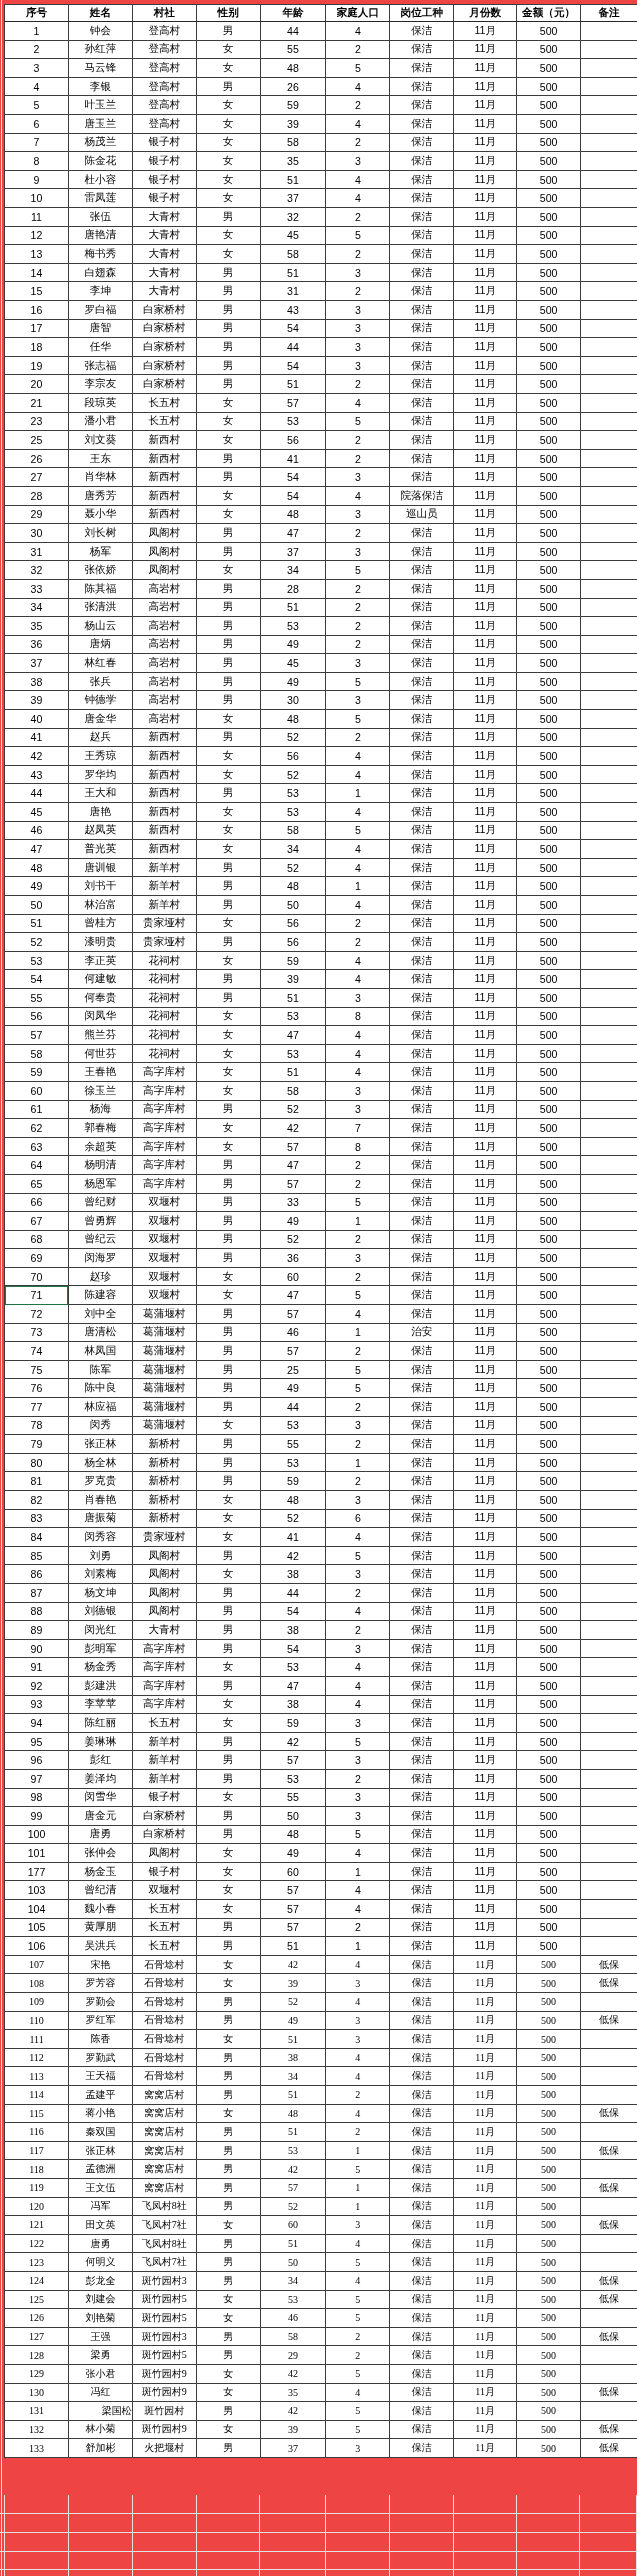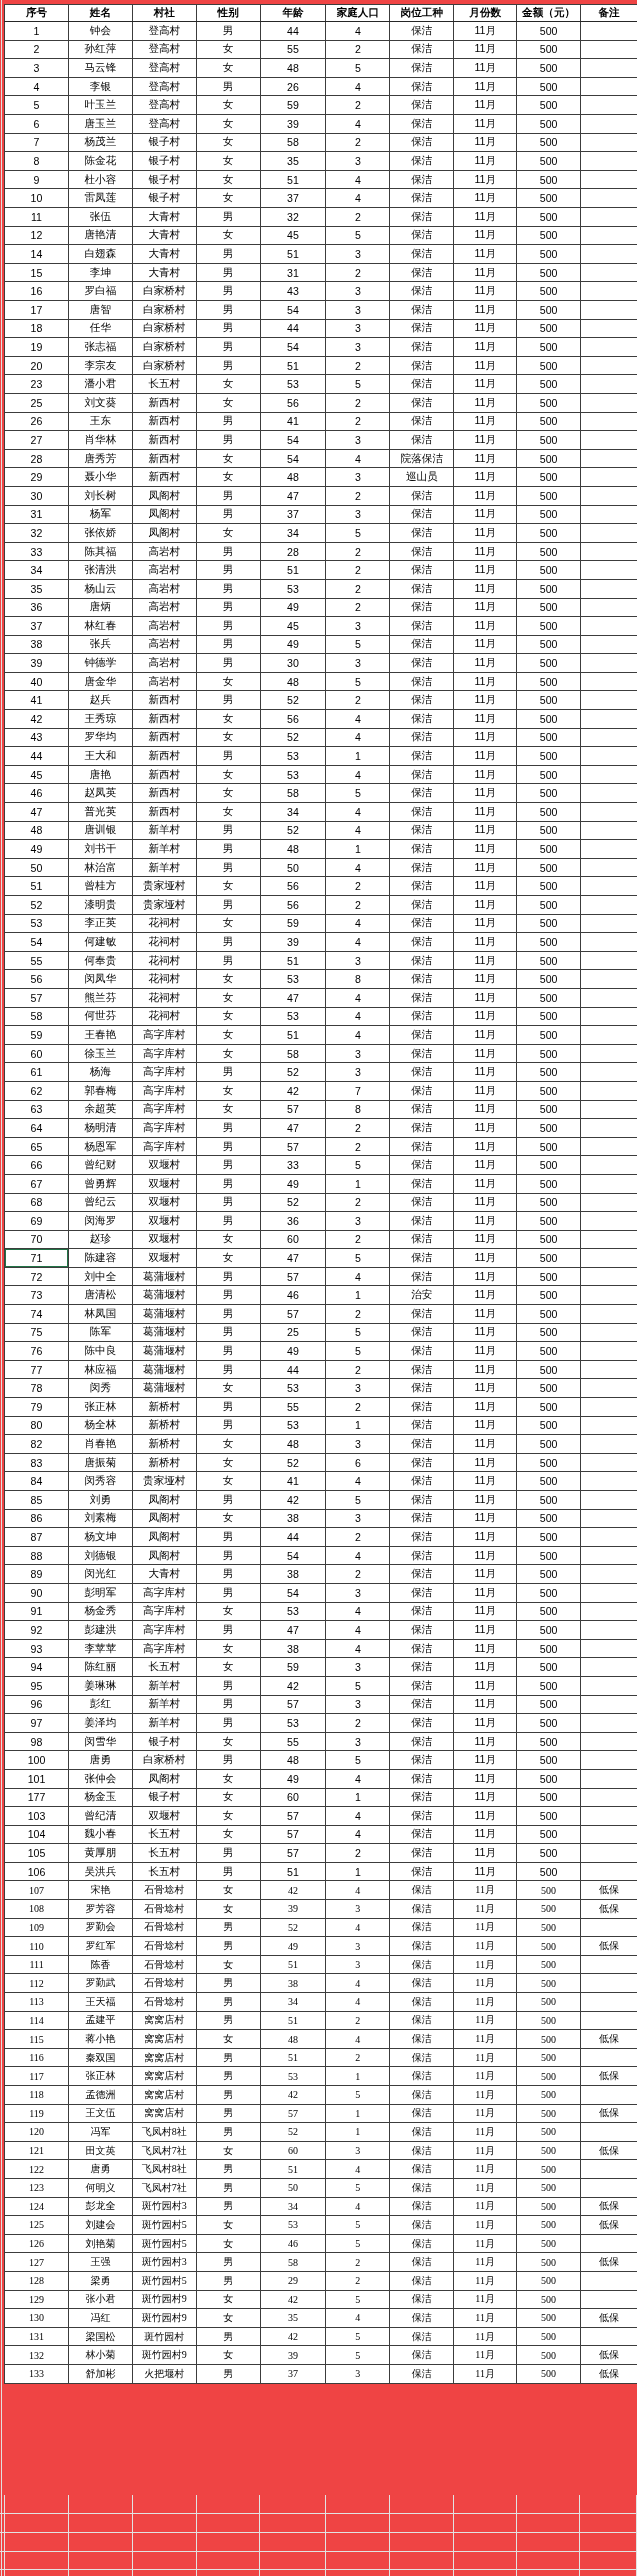--- a/index.html
+++ b/index.html
@@ -13,21 +13,21 @@
   table{border:1.2px solid #2f2f2f;}
   th,td{border:0.8px solid #3c3c3c;overflow:hidden;white-space:nowrap;
         text-align:center;vertical-align:middle;padding:0;color:#000;}
   thead th{height:16px;font-weight:bold;font-size:10.6px;border-bottom:1.2px solid #262626;
            font-family:"Liberation Serif","DejaVu Serif",serif;}
   tbody tr{height:18.6px;}
   tbody td{font-size:10.6px;}
   tbody tr.kai td{font-family:"Liberation Sans","DejaVu Sans",sans-serif;}
   tbody tr.song td{font-family:"Liberation Serif","DejaVu Serif",serif;font-size:10px;}
   td.selected{outline:1.2px solid #217346;outline-offset:-1.2px;}
-  td.has-marker{position:relative;}
+  td.has-marker{position:relative;text-align:right;}
   
   #bottom-grid{position:absolute;left:0;top:2495px;width:638px;height:81px;}
   .vline{position:absolute;top:0;width:0.6px;height:81px;background:#e2e2e2;}
   .hline{position:absolute;left:0;width:638px;height:0.6px;background:#e2e2e2;}
 </style>
 </head>
 <body>
 
 <div id="screen">
   <div id="left-sheet-line"></div>
@@ -199,20 +199,32 @@
             <td>大青村</td>
             <td>女</td>
             <td>45</td>
             <td>5</td>
             <td>保洁</td>
             <td>11月</td>
             <td>500</td>
             <td></td>
           </tr>
           <tr class="kai">
+            <td>13</td>
+            <td>梅书秀</td>
+            <td>大青村</td>
+            <td>女</td>
+            <td>58</td>
+            <td>2</td>
+            <td>保洁</td>
+            <td>11月</td>
+            <td>500</td>
+            <td></td>
+          </tr>
+          <tr class="kai">
             <td>14</td>
             <td>白翅森</td>
             <td>大青村</td>
             <td>男</td>
             <td>51</td>
             <td>3</td>
             <td>保洁</td>
             <td>11月</td>
             <td>500</td>
             <td></td>
@@ -283,20 +295,32 @@
             <td>白家桥村</td>
             <td>男</td>
             <td>51</td>
             <td>2</td>
             <td>保洁</td>
             <td>11月</td>
             <td>500</td>
             <td></td>
           </tr>
           <tr class="kai">
+            <td>21</td>
+            <td>段琼英</td>
+            <td>长五村</td>
+            <td>女</td>
+            <td>57</td>
+            <td>4</td>
+            <td>保洁</td>
+            <td>11月</td>
+            <td>500</td>
+            <td></td>
+          </tr>
+          <tr class="kai">
             <td>23</td>
             <td>潘小君</td>
             <td>长五村</td>
             <td>女</td>
             <td>53</td>
             <td>5</td>
             <td>保洁</td>
             <td>11月</td>
             <td>500</td>
             <td></td>
@@ -967,20 +991,32 @@
             <td>新桥村</td>
             <td>男</td>
             <td>53</td>
             <td>1</td>
             <td>保洁</td>
             <td>11月</td>
             <td>500</td>
             <td></td>
           </tr>
           <tr class="kai">
+            <td>81</td>
+            <td>罗克贵</td>
+            <td>新桥村</td>
+            <td>男</td>
+            <td>59</td>
+            <td>2</td>
+            <td>保洁</td>
+            <td>11月</td>
+            <td>500</td>
+            <td></td>
+          </tr>
+          <tr class="kai">
             <td>82</td>
             <td>肖春艳</td>
             <td>新桥村</td>
             <td>女</td>
             <td>48</td>
             <td>3</td>
             <td>保洁</td>
             <td>11月</td>
             <td>500</td>
             <td></td>
@@ -1164,20 +1200,32 @@
             <td>11月</td>
             <td>500</td>
             <td></td>
           </tr>
           <tr class="kai">
             <td>98</td>
             <td>闵雪华</td>
             <td>银子村</td>
             <td>女</td>
             <td>55</td>
+            <td>3</td>
+            <td>保洁</td>
+            <td>11月</td>
+            <td>500</td>
+            <td></td>
+          </tr>
+          <tr class="kai">
+            <td>99</td>
+            <td>唐金元</td>
+            <td>白家桥村</td>
+            <td>男</td>
+            <td>50</td>
             <td>3</td>
             <td>保洁</td>
             <td>11月</td>
             <td>500</td>
             <td></td>
           </tr>
           <tr class="kai">
             <td>100</td>
             <td>唐勇</td>
             <td>白家桥村</td>

